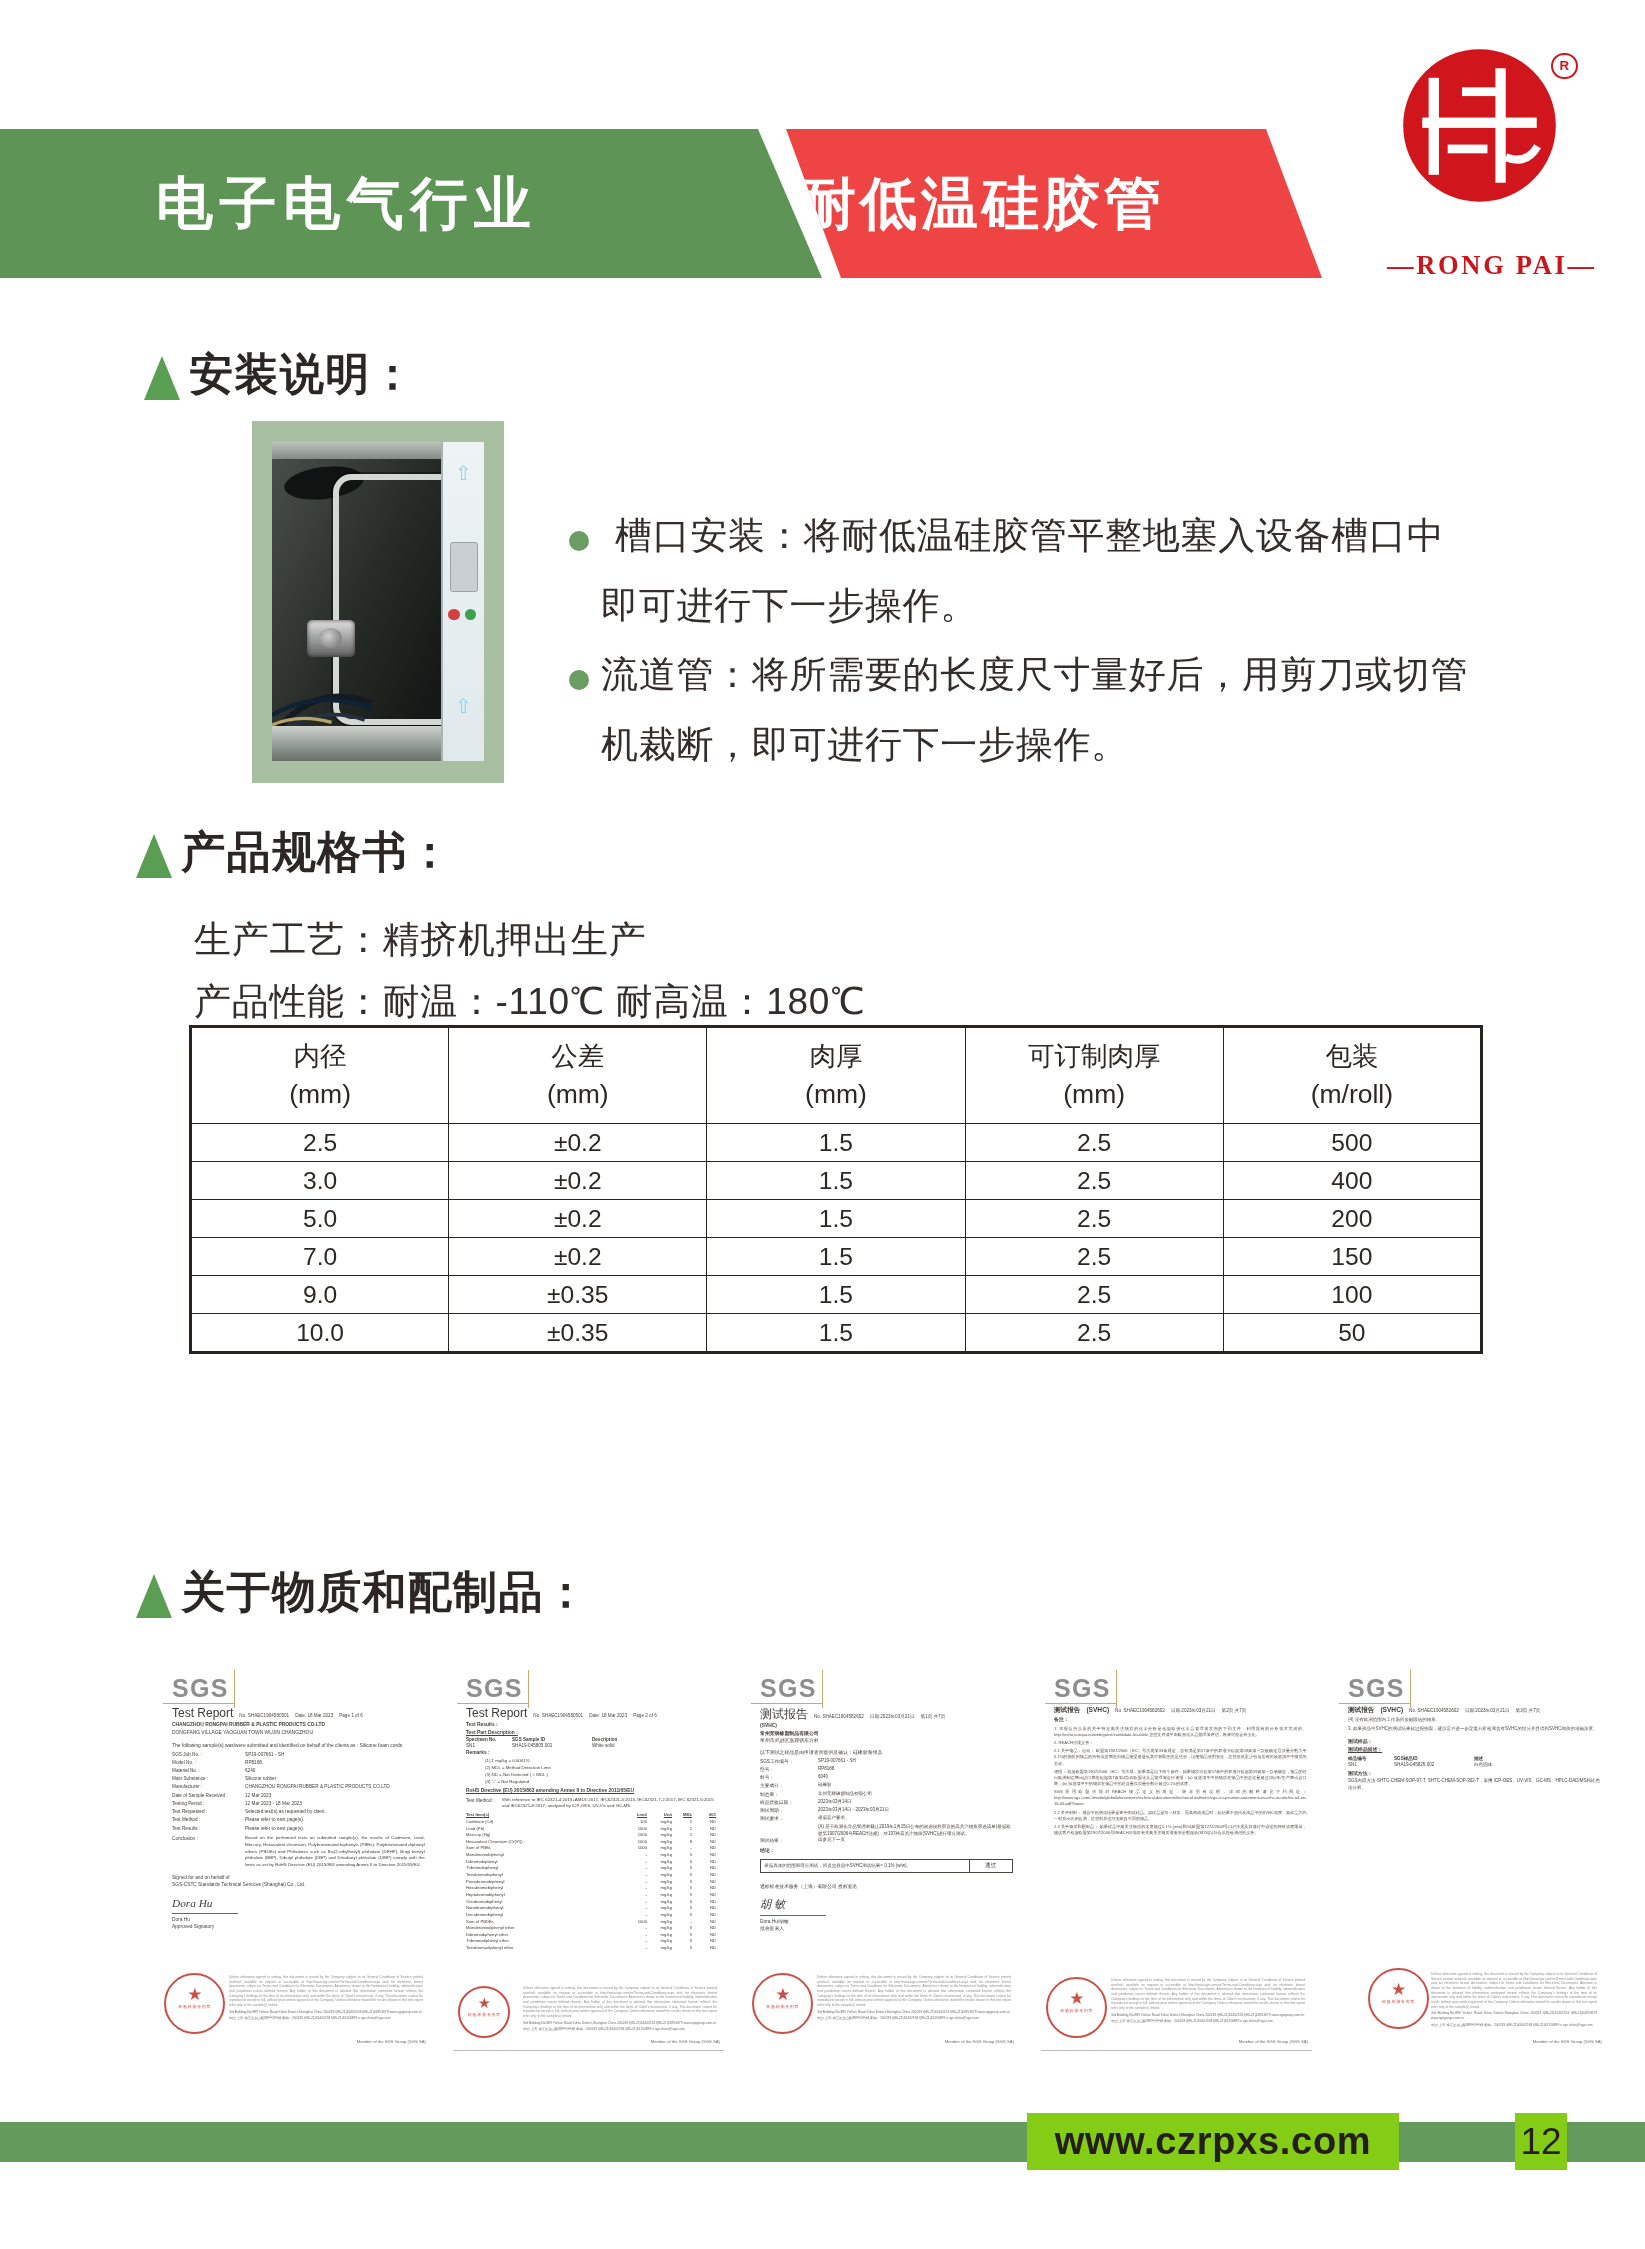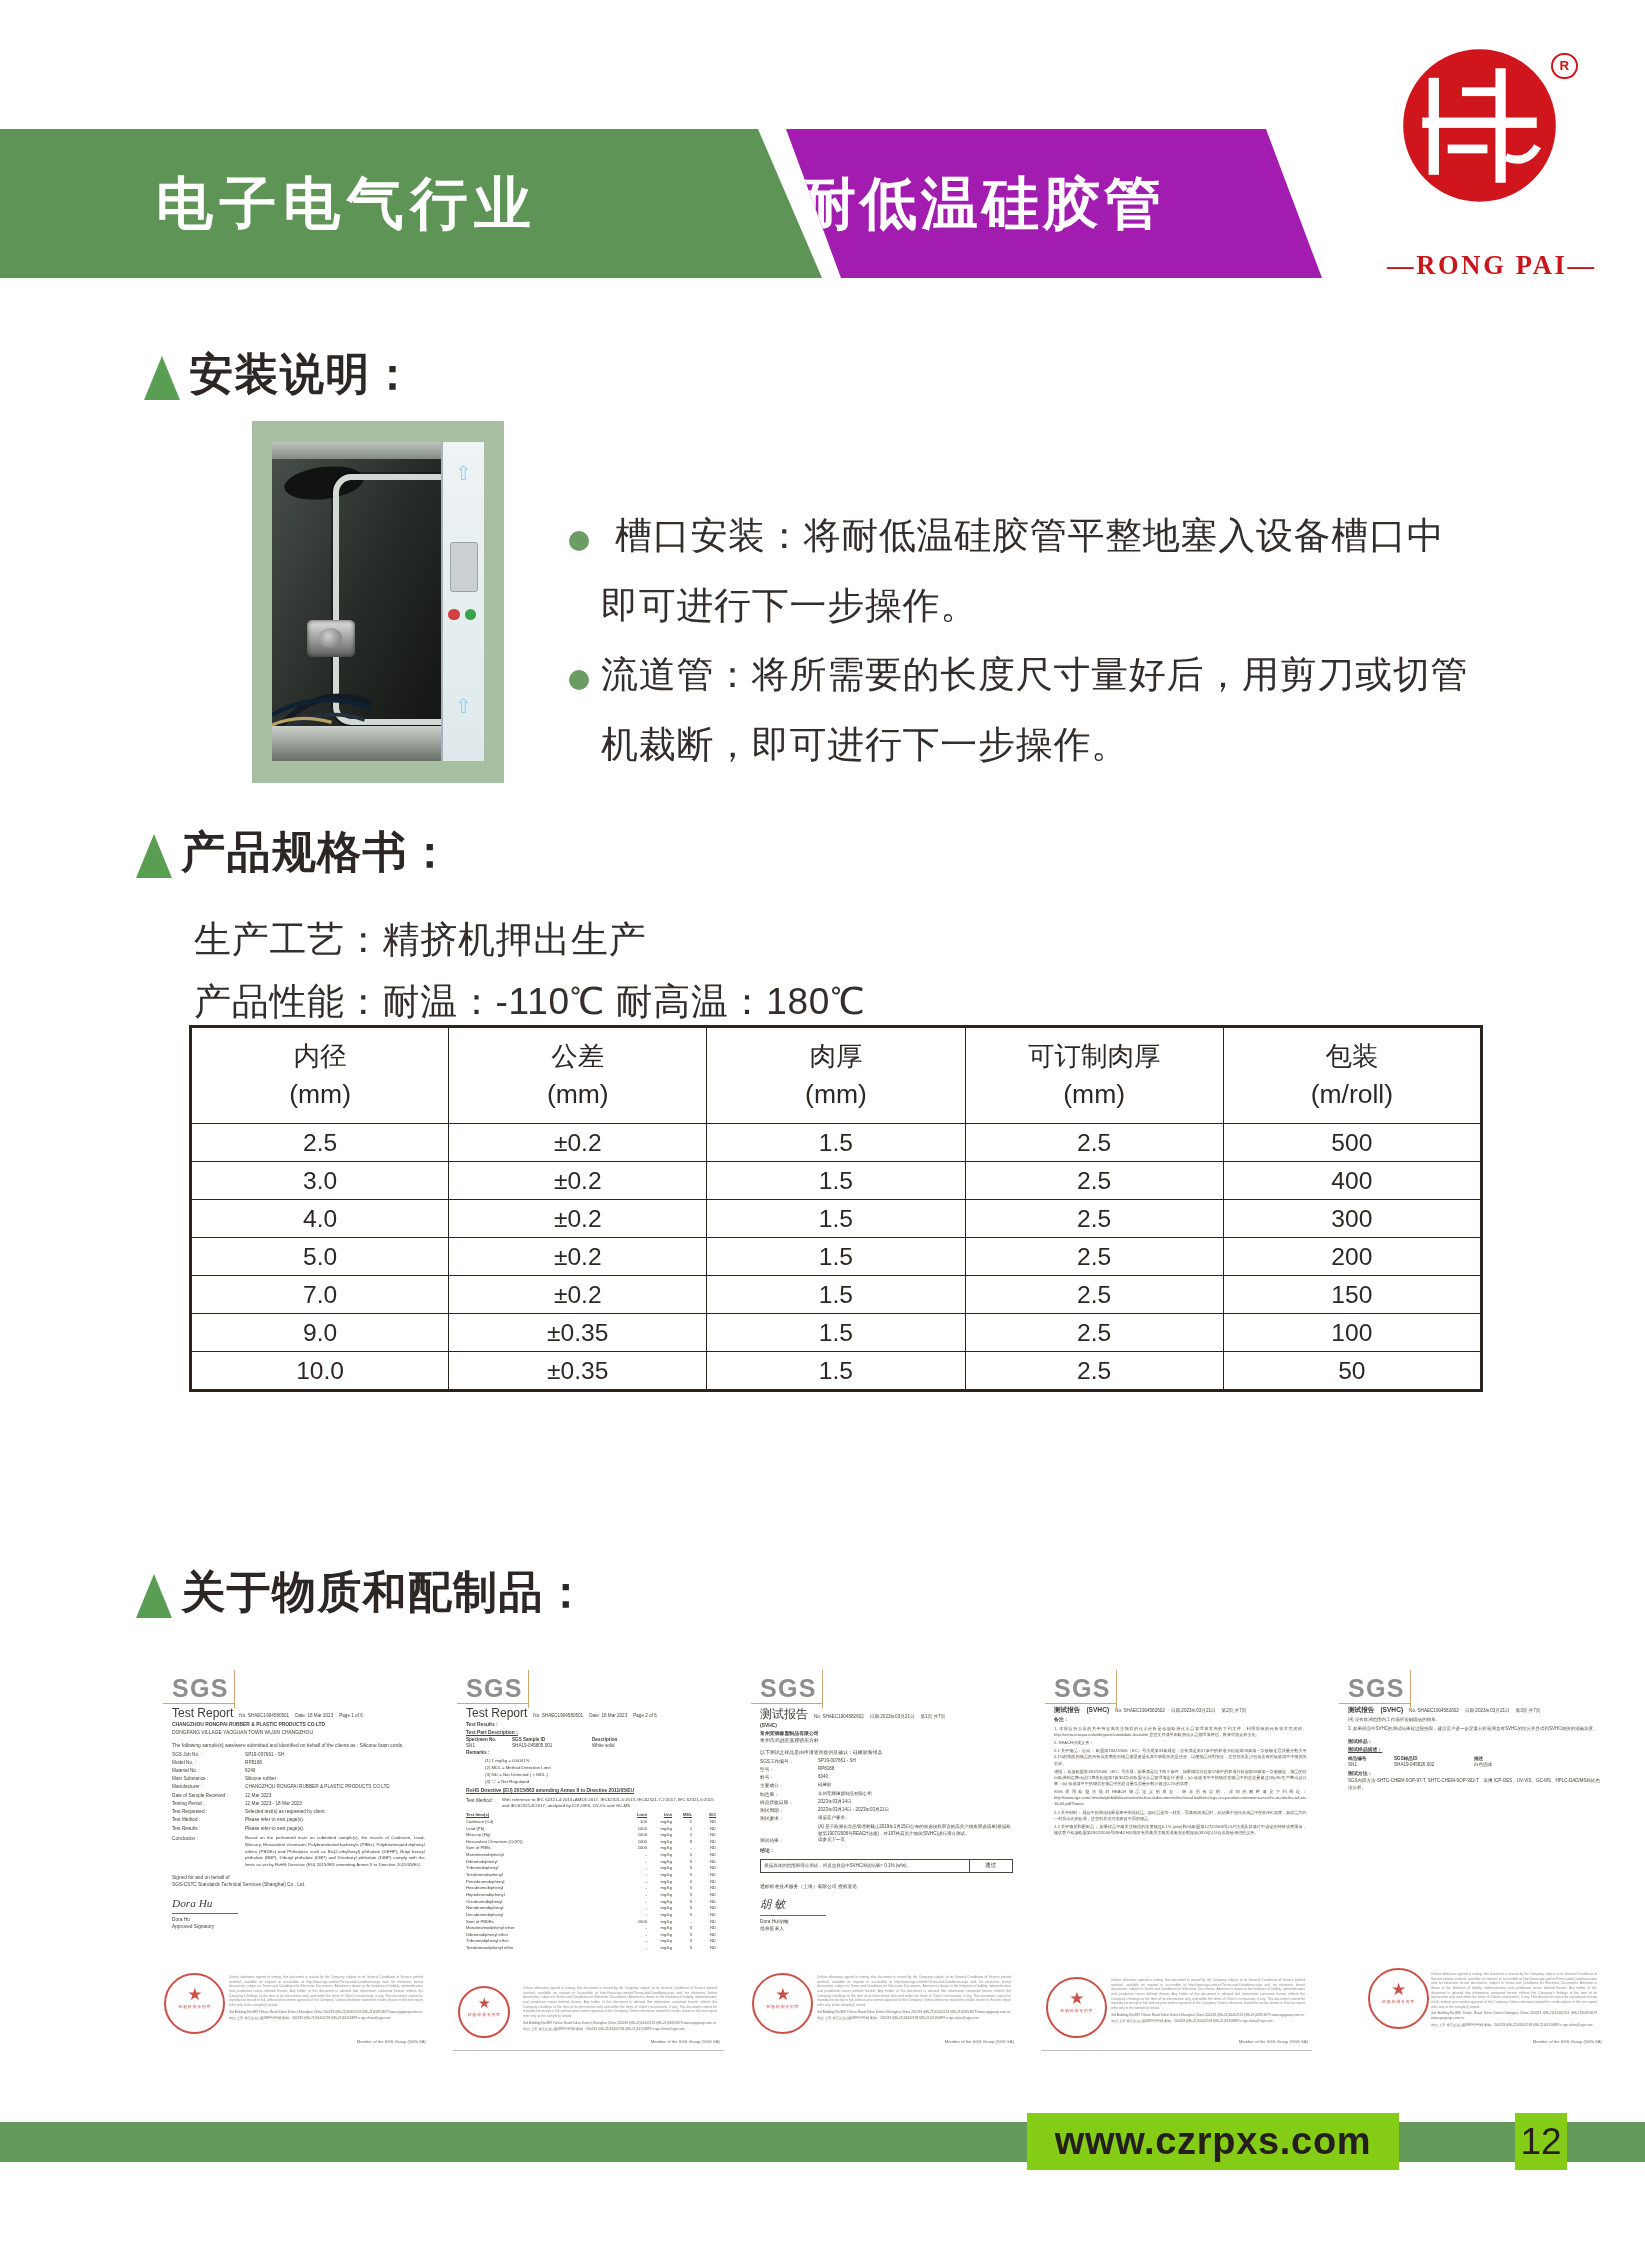--- a/index.html
+++ b/index.html
@@ -4,21 +4,21 @@
 <style>
   html,body{margin:0;padding:0;}
   body{width:1646px;height:2250px;position:relative;background:#ffffff;
        font-family:"Liberation Sans",sans-serif;color:#2d2824;overflow:hidden;}
 
   
   .band-dark{position:absolute;left:0;top:129px;width:826px;height:149px;background:#5f9457;
              clip-path:polygon(0 0,758px 0,822px 100%,0 100%);}
   .band-dark .btxt{position:absolute;left:156px;top:0;line-height:149px;font-size:57px;font-weight:bold;
                    color:#ffffff;letter-spacing:6.6px;white-space:nowrap;}
-  .band-light{position:absolute;left:763px;top:129px;width:571px;height:149px;background:#a21caf;
+  .band-light{position:absolute;left:763px;top:129px;width:571px;height:149px;background:#ef4444;
               clip-path:polygon(23px 0,503px 0,559px 100%,78px 100%);text-decoration:underline;}
   .band-light .btxt{position:absolute;left:0;top:0;width:100%;padding-right:133px;box-sizing:border-box;
                     text-align:center;line-height:149px;font-size:57px;font-weight:bold;color:#ffffff;
                     letter-spacing:4px;white-space:nowrap;}
 
   
   .logo-wrap{position:absolute;left:1387px;top:46px;width:212px;height:246px;}
   .logo-reg{position:absolute;left:164px;top:6.6px;width:22.6px;height:22.6px;border:2px solid #d0151c;border-radius:50%;
             color:#d0151c;font-size:13.3px;font-weight:bold;text-align:center;line-height:22.6px;}
   .logo-brand{position:absolute;left:0;top:204px;width:199px;text-align:center;color:#c8161d;
@@ -219,27 +219,20 @@
       </tr>
 
       <tr>
         <td>3.0</td>
         <td>±0.2</td>
         <td>1.5</td>
         <td>2.5</td>
         <td>400</td>
       </tr>
 
-      <tr>
-        <td>4.0</td>
-        <td>±0.2</td>
-        <td>1.5</td>
-        <td>2.5</td>
-        <td>300</td>
-      </tr>
 
       <tr>
         <td>5.0</td>
         <td>±0.2</td>
         <td>1.5</td>
         <td>2.5</td>
         <td>200</td>
       </tr>
 
 

